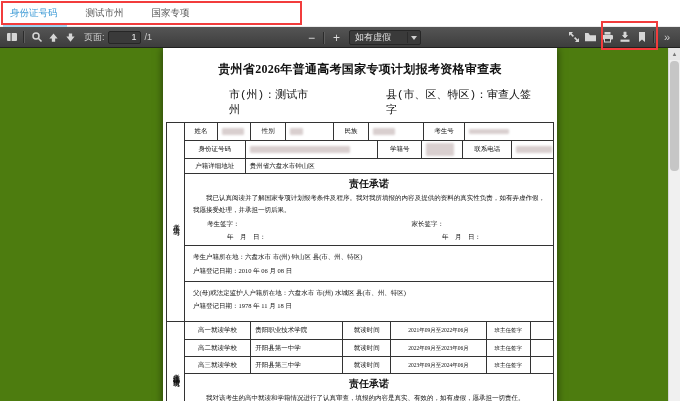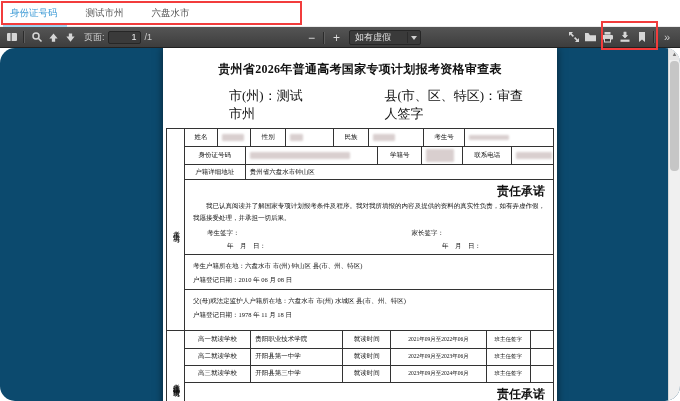--- a/index.html
+++ b/index.html
@@ -24,46 +24,46 @@
   .zoomsel{height:15px;min-width:72px;background:#3a3a3a;border:1px solid #262626;border-radius:2px;display:flex;align-items:center;justify-content:space-between;padding:0 3px 0 5px;margin-left:4px;cursor:pointer;color:#e2e2e2;}
   .zoomsel .arrowbox{display:flex;align-items:center;border-left:1px solid #2b2b2b;padding-left:3px;margin-left:5px;height:11px;}
   .caret{width:0;height:0;border-left:3px solid transparent;border-right:3px solid transparent;border-top:4px solid #cfcfcf;}
   .rgt{margin-left:auto;display:flex;align-items:center;padding-right:2px;}
   .plusminus{font-size:12px;line-height:10px;color:#ddd;}
   .chev{font-size:11px;letter-spacing:-1px;color:#ccc;}
   .redbox2{position:absolute;left:601px;top:-6px;width:57px;height:29px;border:2px solid #f23c3c;pointer-events:none;z-index:9;}
   .ticon{display:block;}
 
   
-  .viewer{position:absolute;top:48px;left:0;right:0;bottom:0;background:#0c4a6e;overflow:hidden;border-radius:15px;}
+  .viewer{position:absolute;top:48px;left:0;right:0;bottom:0;background:#4d7c0f;overflow:hidden;}
   .scrollbar{position:absolute;right:0;top:0;bottom:0;width:12px;background:#f0f0f0;border-left:1px solid #d8d8d8;z-index:4;}
   .scroll-up{height:12px;display:flex;align-items:center;justify-content:center;font-size:6px;color:#777;background:#e6e6e6;cursor:pointer;}
   .scroll-thumb{position:absolute;top:13px;left:1px;width:9px;height:110px;background:#c6c6c6;border-radius:4px;cursor:pointer;}
 
   
   .page{position:absolute;left:163px;top:0;width:394px;height:480px;background:#fff;box-shadow:0 0 8px rgba(0,0,0,.55);font-family:"Liberation Serif",serif;color:#111;}
   .doc-title{text-align:center;font-size:12px;font-weight:bold;margin-top:13px;letter-spacing:.3px;}
-  .doc-sub{display:flex;font-size:13px;margin:9px 24px 5px 66px;}
+  .doc-sub{display:flex;font-size:11px;margin:9px 24px 5px 66px;font-family:Liberation Mono, monospace;}
   .doc-sub .right{margin-left:72px;}
 
   .form{margin:0 3px;border:1px solid #333;font-size:6.5px;line-height:1.25;}
   .section{display:flex;}
   .section + .section{border-top:1px solid #333;}
   .vlabel{width:18px;border-right:1px solid #333;display:flex;align-items:center;justify-content:center;writing-mode:vertical-lr;text-orientation:upright;letter-spacing:2px;font-size:7px;padding:4px 0;}
   .rows{flex:1;min-width:0;}
   .row{display:flex;align-items:stretch;min-height:17px;}
   .row + .row, .row + .pblock, .pblock + .row, .row + .rrow, .rrow + .row, .rrow + .rrow, .pblock + .rrow{border-top:1px solid #333;}
   .cell{border-right:1px solid #333;display:flex;align-items:center;justify-content:center;padding:2px 1px;overflow:hidden;}
   .cell:last-child{border-right:none;}
   .cell.val{justify-content:flex-start;padding-left:4px;}
   .redact{display:inline-block;height:7px;background:#d9cfcf;filter:blur(1.3px);border-radius:1px;}
   .redact.tall{height:13px;}
 
   .pblock{padding:2px 8px 4px;}
-  .ptitle{text-align:right;font-weight:bold;font-size:12px;margin:2px 0 1px;}
+  .ptitle{text-align:center;font-weight:bold;font-size:10px;margin:2px 0 1px;}
   .pbody{text-indent:13px;line-height:1.9;text-align:justify;}
   .psign{display:flex;margin-top:4px;}
   .psign .s1{margin-left:14px;}
   .psign .s2{margin-left:172px;}
   .pdate{display:flex;margin-top:5px;}
   .pdate .s1{margin-left:34px;}
   .pdate .s2{margin-left:176px;}
   .rrow{padding:4px 8px 3px;line-height:2.1;}
   .sign2{display:flex;margin-top:5px;margin-bottom:2px;}
   .sign2 .s1{margin-left:14px;}
@@ -71,21 +71,21 @@
   .sign2 .s3{margin-left:24px;letter-spacing:6px;}
 </style>
 </head>
 <body>
 
 <div class="app">
 
   <div class="tabbar">
     <div class="tab active">身份证号码</div>
     <div class="tab">测试市州</div>
-    <div class="tab">六盘水市</div>
+    <div class="tab">国家专项</div>
     <div class="redbox1"></div>
   </div>
 
   <div class="toolbar">
     <div class="tbtn">
       <svg class="ticon" width="12" height="12" viewBox="0 0 12 12">
           <rect x="1" y="2" width="10" height="8" rx="1" fill="#d6d6d6"></rect>
           <rect x="4.6" y="2" width="1" height="8" fill="#3d3d3d"></rect>
         </svg>
     </div>

